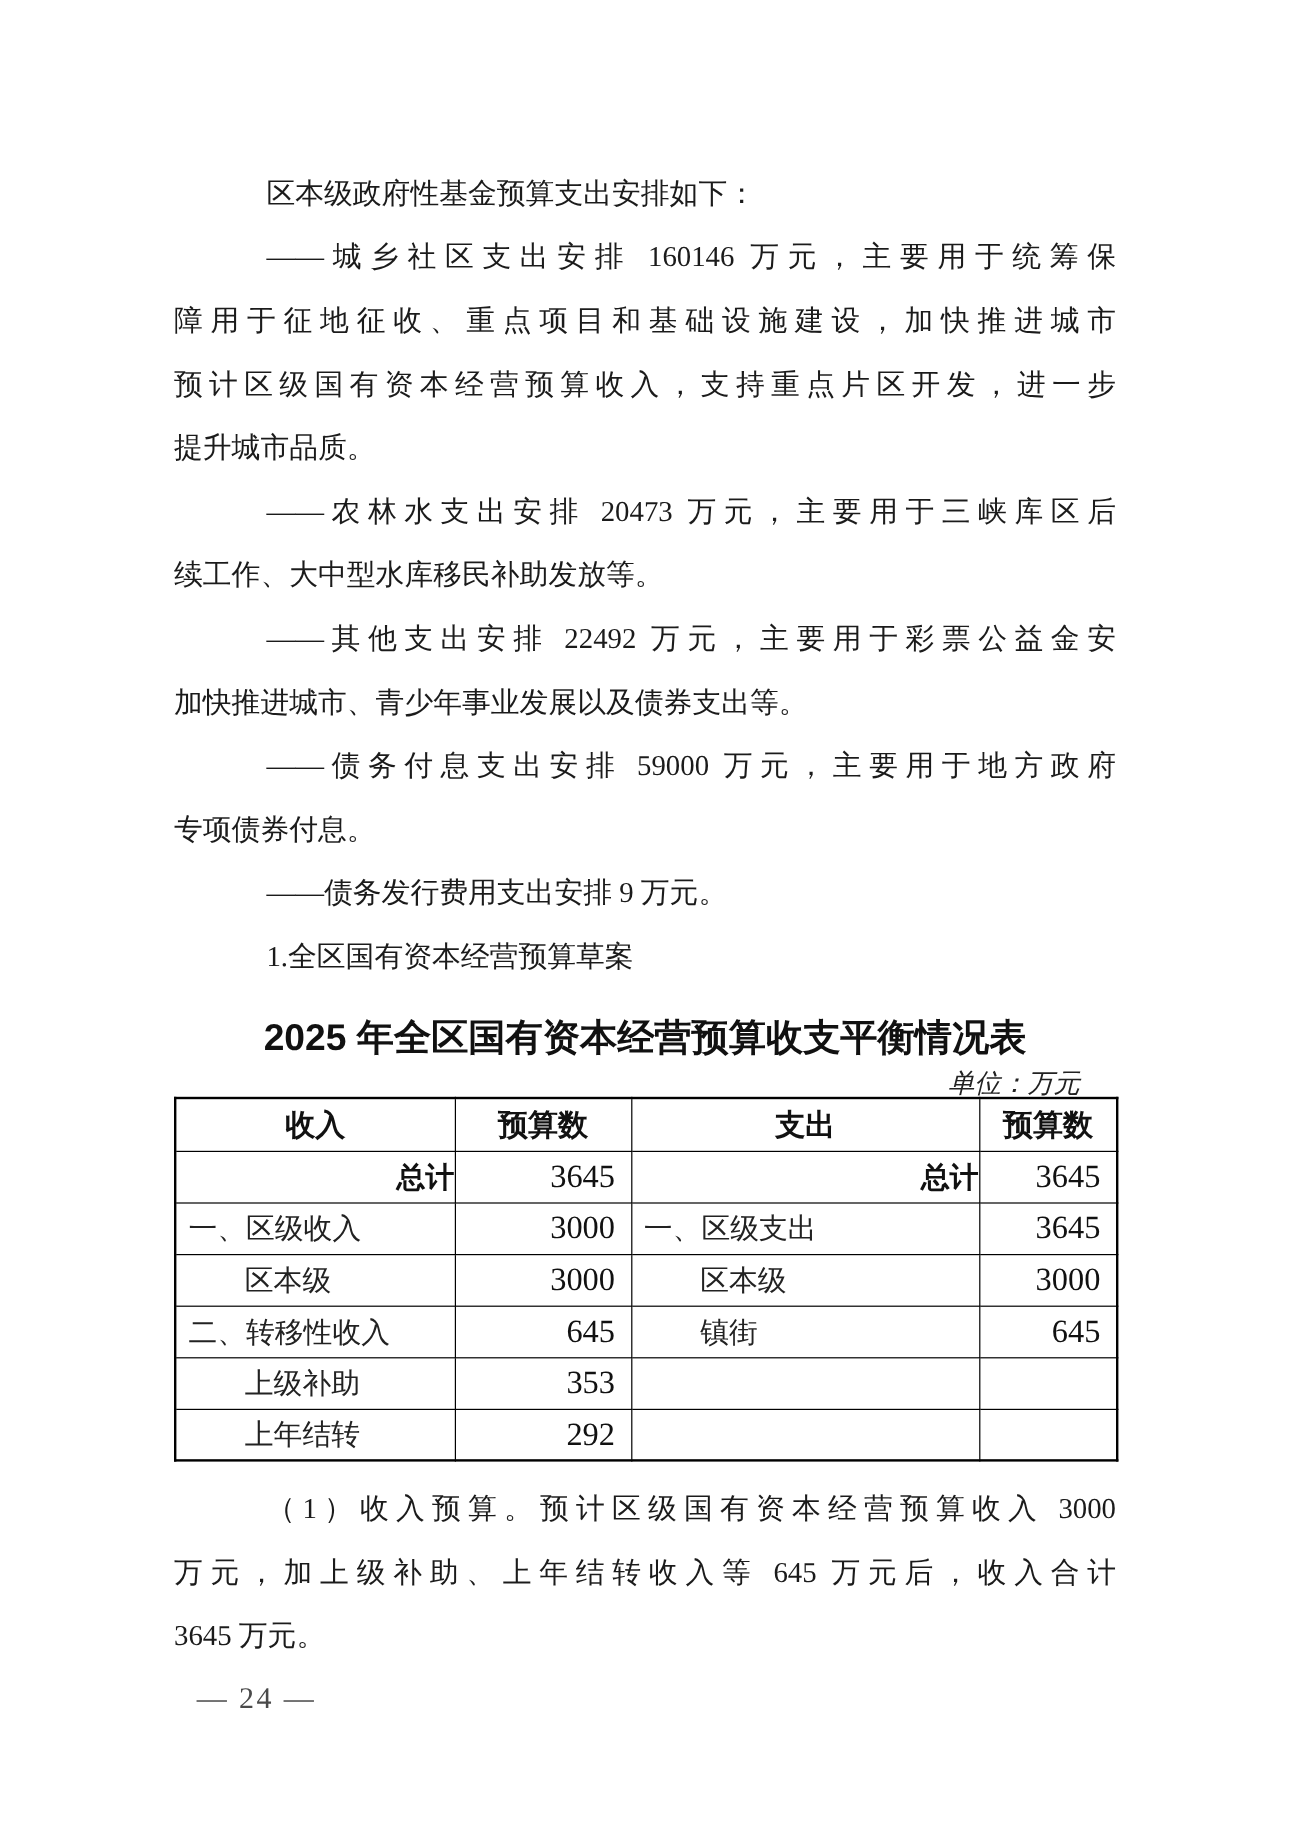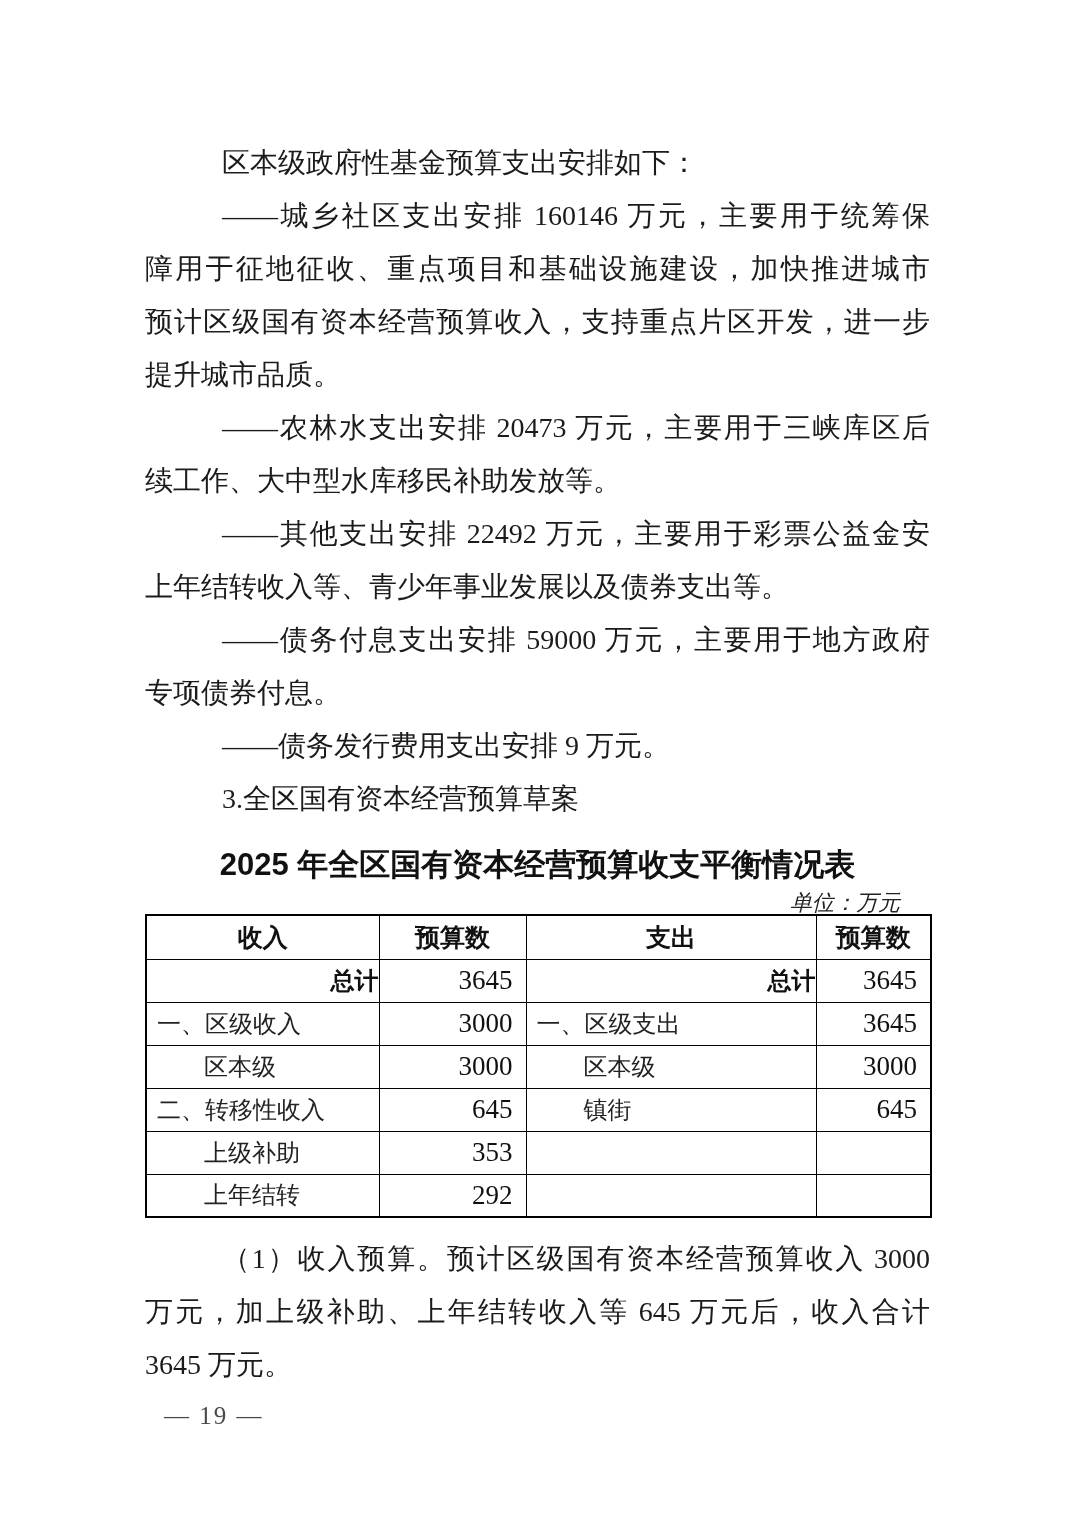--- a/index.html
+++ b/index.html
@@ -14,21 +14,21 @@
     overflow: hidden;
   }
   .content {
     position: absolute;
     left: 145px;
     top: 0;
     width: 785px;
     padding-top: 136px;
   }
   .bline {
-    font-size: 28px;
+    font-size: 24px;
     line-height: 53px;
     height: 53px;
     text-align: left;
     white-space: normal;
     overflow: visible;
   }
   .bline.indent { text-indent: 77px; }
   .bline.just {
     text-align: justify;
     text-align-last: justify;
@@ -115,25 +115,25 @@
   <div class="content">
 
     <div class="bline indent">区本级政府性基金预算支出安排如下：</div>
     <div class="bline indent just">——城乡社区支出安排 160146 万元，主要用于统筹保</div>
     <div class="bline just">障用于征地征收、重点项目和基础设施建设，加快推进城市</div>
     <div class="bline just">预计区级国有资本经营预算收入，支持重点片区开发，进一步</div>
     <div class="bline">提升城市品质。</div>
     <div class="bline indent just">——农林水支出安排 20473 万元，主要用于三峡库区后</div>
     <div class="bline">续工作、大中型水库移民补助发放等。</div>
     <div class="bline indent just">——其他支出安排 22492 万元，主要用于彩票公益金安</div>
-    <div class="bline">上年结转收入等、青少年事业发展以及债券支出等。</div>
+    <div class="bline">加快推进城市、青少年事业发展以及债券支出等。</div>
     <div class="bline indent just">——债务付息支出安排 59000 万元，主要用于地方政府</div>
     <div class="bline">专项债券付息。</div>
     <div class="bline indent">——债务发行费用支出安排 9 万元。</div>
-    <div class="bline indent">3.全区国有资本经营预算草案</div>
+    <div class="bline indent">1.全区国有资本经营预算草案</div>
 
     <div class="table-title">2025 年全区国有资本经营预算收支平衡情况表</div>
     <div class="unit-note">单位：万元</div>
 
     <table class="budget">
       <colgroup>
         <col class="c1">
           <col class="c2">
           <col class="c3">
           <col class="c4">
@@ -183,16 +183,16 @@
         </tr>
       </tbody>
     </table>
 
     <div class="closing">
       <div class="bline indent just">（1）收入预算。预计区级国有资本经营预算收入 3000</div>
       <div class="bline just">万元，加上级补助、上年结转收入等 645 万元后，收入合计</div>
       <div class="bline">3645 万元。</div>
     </div>
 
-    <div class="page-footer">— 19 —</div>
+    <div class="page-footer">— 24 —</div>
 
   </div>
 </div>
 
 </body></html>

